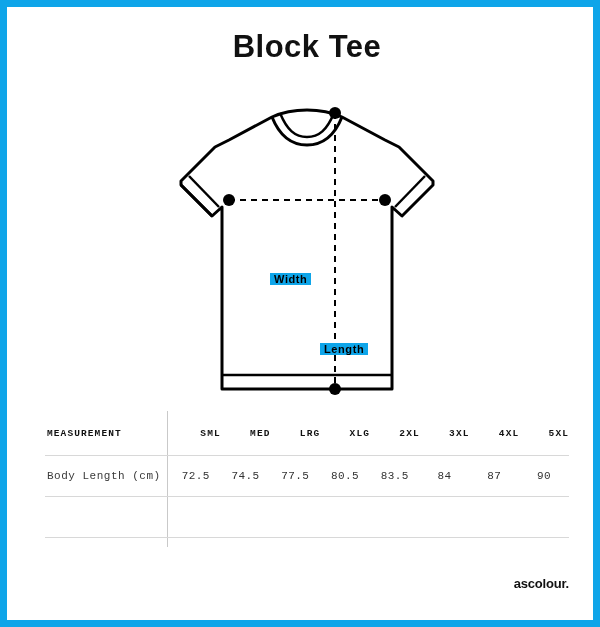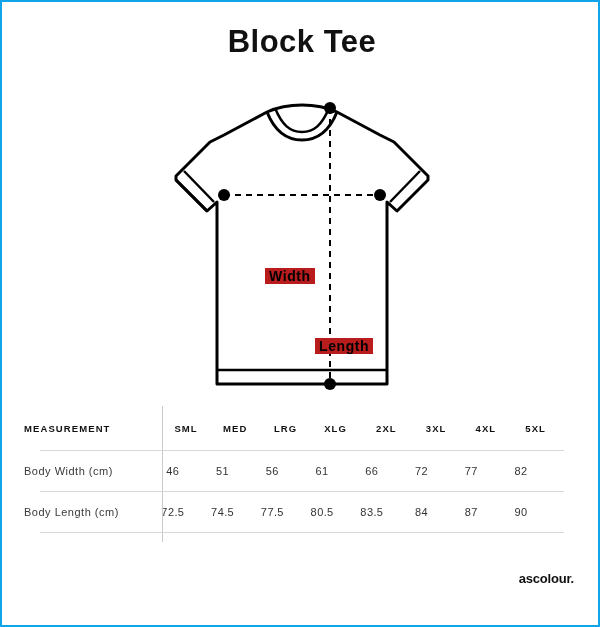--- a/index.html
+++ b/index.html
@@ -9,21 +9,21 @@
   }
   body {
     font-family: "Liberation Sans", sans-serif;
   }
   .page {
     position: relative;
     width: 600px;
     height: 627px;
     box-sizing: border-box;
     background: #ffffff;
-    border: 2px solid #0ea5e9;
+    border: 7px solid #0ea5e9;
     overflow: hidden;
   }
   .title {
     position: absolute;
     top: 22px;
     left: 0;
     width: 600px;
     text-align: center;
     font-size: 31px;
     font-weight: bold;
@@ -36,25 +36,25 @@
     left: 0;
     width: 600px;
     height: 320px;
   }
   .shirt-svg {
     display: block;
     margin: 0 auto;
   }
   .label {
     position: absolute;
-    font-size: 14px;
+    font-size: 11px;
     font-weight: bold;
     color: #000000;
     letter-spacing: 0.6px;
-    background: #b91c1c;
+    background: #0ea5e9;
     padding: 0 4px;
   }
   .label-width {
     left: 263px;
     top: 188px;
   }
   .label-length {
     left: 313px;
     top: 258px;
     text-align: right;
@@ -62,23 +62,24 @@
 
   
   .table-area {
     position: absolute;
     left: 0;
     top: 404px;
     width: 600px;
   }
   table.size-table {
     border-collapse: collapse;
-    margin-left: 20px;
+    margin-left: 38px;
     width: 524px;
     table-layout: fixed;
+    font-family: Liberation Mono, monospace;
   }
   table.size-table th,
   table.size-table td {
     padding: 0;
     margin: 0;
   }
   .hdr-row th {
     height: 44px;
     vertical-align: middle;
     font-size: 9.5px;
@@ -195,31 +196,20 @@
           <tr class="hdr-row">
         <th class="measure-head">MEASUREMENT</th>
         <th>SML</th>
         <th>MED</th>
         <th>LRG</th>
         <th>XLG</th>
         <th>2XL</th>
         <th>3XL</th>
         <th>4XL</th>
         <th>5XL</th>
-      </tr>
-      <tr class="data-row">
-        <td class="row-label">Body Width (cm)</td>
-        <td>46</td>
-        <td>51</td>
-        <td>56</td>
-        <td>61</td>
-        <td>66</td>
-        <td>72</td>
-        <td>77</td>
-        <td>82</td>
       </tr>
       <tr class="data-row">
         <td class="row-label">Body Length (cm)</td>
         <td>72.5</td>
         <td>74.5</td>
         <td>77.5</td>
         <td>80.5</td>
         <td>83.5</td>
         <td>84</td>
         <td>87</td>

